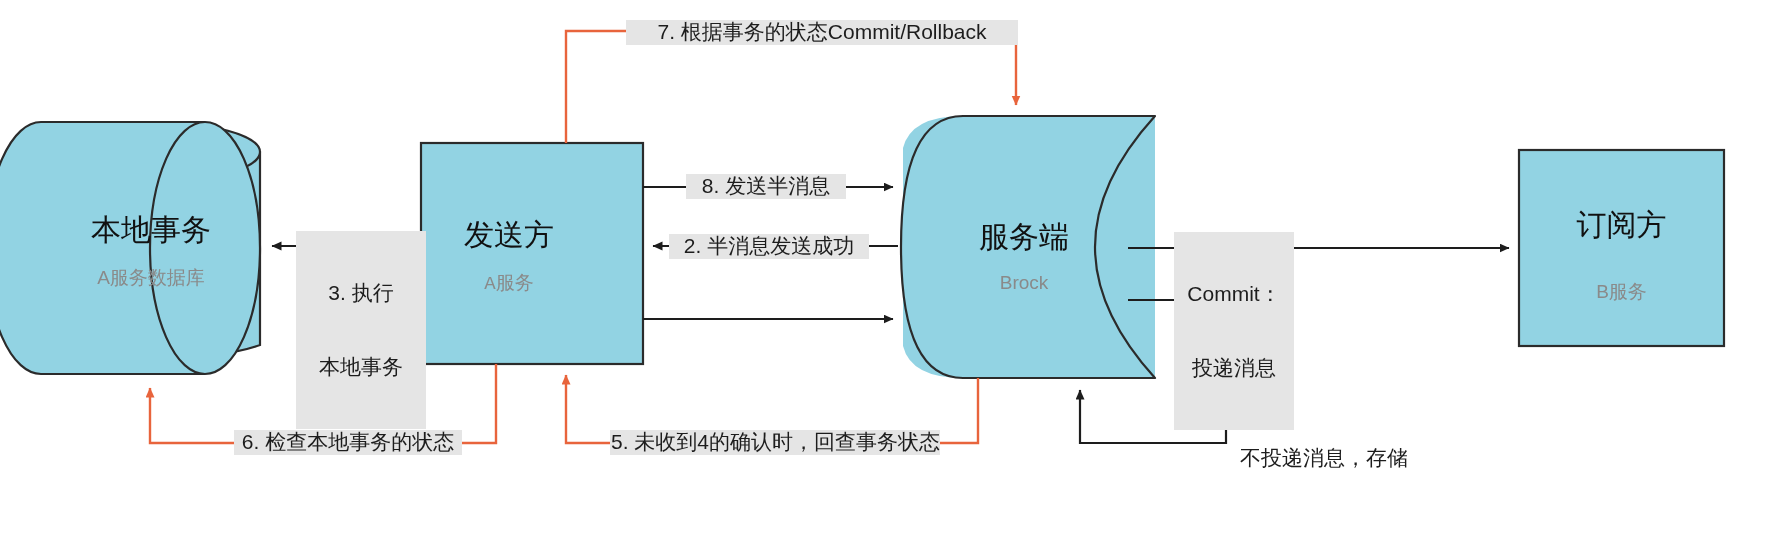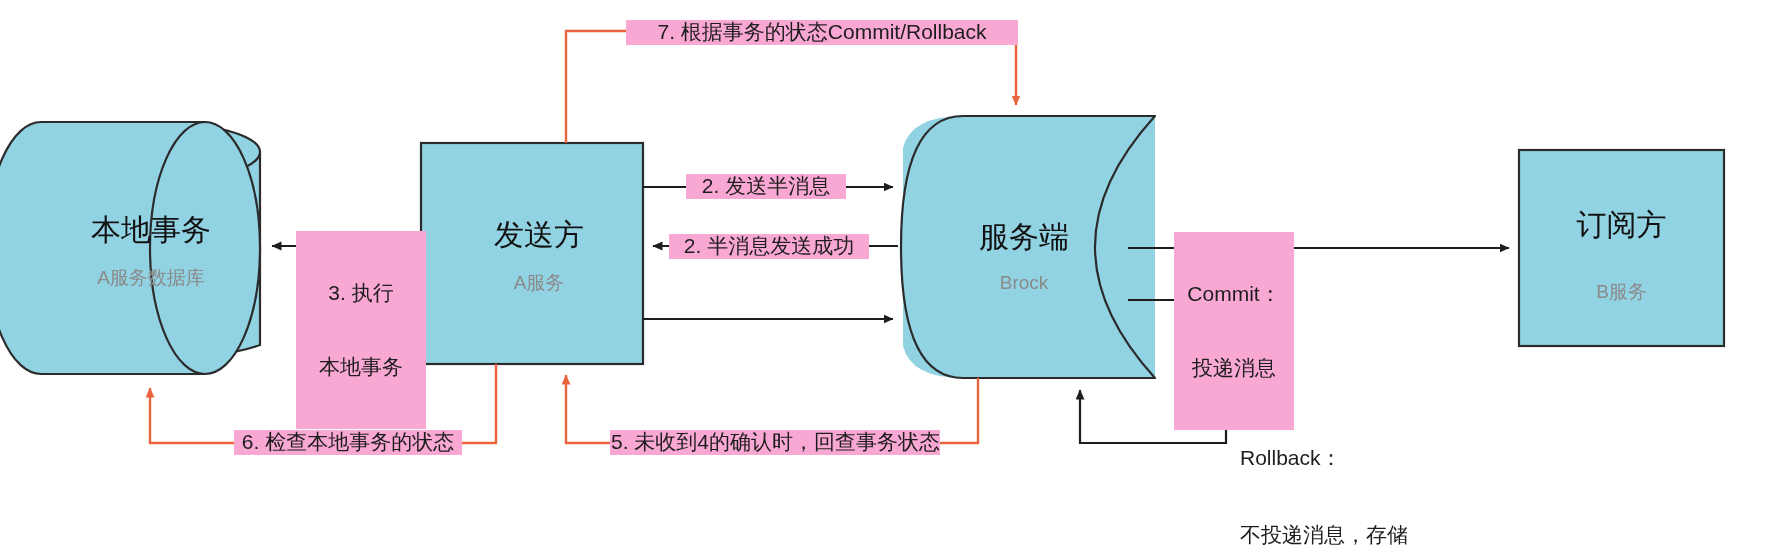--- a/index.html
+++ b/index.html
@@ -1,20 +1,20 @@
 <!DOCTYPE html>
 <html><head>
 <meta charset="utf-8">
 <style>
   html,body{margin:0;padding:0;background:#ffffff;}
   body{width:1788px;height:556px;font-family:"Liberation Sans","DejaVu Sans",sans-serif;overflow:hidden;}
   #canvas{position:relative;width:1788px;height:556px;background:#fff;}
   svg.layer{position:absolute;left:0;top:0;width:1788px;height:556px;overflow:visible;}
   .lbl{position:absolute;white-space:pre;line-height:1.18;}
-  .edge-lbl{font-size:21px;color:#1d1d1d;text-align:center;background:#f9a8d4;}
+  .edge-lbl{font-size:21px;color:#1d1d1d;text-align:center;background:#e5e5e5;}
   .edge-lbl.orange{color:#1d1d1d;}
   .shape-title{font-size:30px;color:#111;text-align:center;white-space:nowrap;}
   .shape-sub{font-size:19px;color:#8a8a8a;text-align:left;white-space:nowrap;}
   .shape-text-wrap{position:absolute;display:flex;flex-direction:column;align-items:center;justify-content:center;gap:14px;pointer-events:none;}
   .note{font-size:21px;color:#1d1d1d;line-height:1.22;white-space:pre;}
 </style>
 </head>
 <body>
 
 <div id="canvas">
@@ -85,36 +85,36 @@
     <g>
       <path d="M496,364 L496,443 L150,443 L150,388" fill="none" stroke="#e8643c" stroke-width="2.4" marker-end="url(#ahOrange)"></path>
     </g>
   </svg>
 
   <div class="shape-text-wrap" style="left:41px;top:190px;width:220px;height:120px;">
     <div class="shape-title">本地事务</div>
     <div class="shape-sub">A服务数据库</div>
   </div>
 
-  <div class="shape-text-wrap" style="left:428px;top:195px;width:222px;height:120px;">
+  <div class="shape-text-wrap" style="left:398px;top:195px;width:222px;height:120px;font-family:Liberation Mono, monospace;">
     <div class="shape-title">发送方</div>
     <div class="shape-sub">A服务</div>
   </div>
 
   <div class="shape-text-wrap" style="left:929px;top:195px;width:190px;height:120px;">
     <div class="shape-title">服务端</div>
     <div class="shape-sub">Brock</div>
   </div>
 
   <div class="shape-text-wrap" style="left:1519px;top:195px;width:205px;height:120px;gap:33px;">
     <div class="shape-title">订阅方</div>
     <div class="shape-sub">B服务</div>
   </div>
 
-  <div class="lbl edge-lbl" style="left:686px;top:174px;width:160px;">2. 发送半消息</div>
+  <div class="lbl edge-lbl" style="left:686px;top:174px;width:160px;">8. 发送半消息</div>
 
   <div class="lbl edge-lbl" style="left:669px;top:234px;width:200px;">2. 半消息发送成功</div>
 
   <div class="lbl edge-lbl" style="left:296px;top:231px;width:130px;">
     <div>3. 执行</div>
     <div>本地事务</div>
   </div>
 
 
   <div class="lbl edge-lbl orange" style="left:610px;top:430px;width:330px;text-align:right;">5. 未收到4的确认时，回查事务状态</div>
@@ -122,18 +122,17 @@
   <div class="lbl edge-lbl orange" style="left:186px;top:430px;width:228px;margin-left:48px;">6. 检查本地事务的状态</div>
 
   <div class="lbl edge-lbl orange" style="left:626px;top:20px;width:392px;">7. 根据事务的状态Commit/Rollback</div>
 
   <div class="lbl edge-lbl" style="left:1174px;top:232px;width:120px;">
     <div>Commit：</div>
     <div>投递消息</div>
   </div>
 
   <div class="lbl note" style="left:1240px;top:394px;">
-    <div>Rollback：</div>
     <div>不投递消息，存储</div>
     
   </div>
 
 </div>
 
 </body></html>

